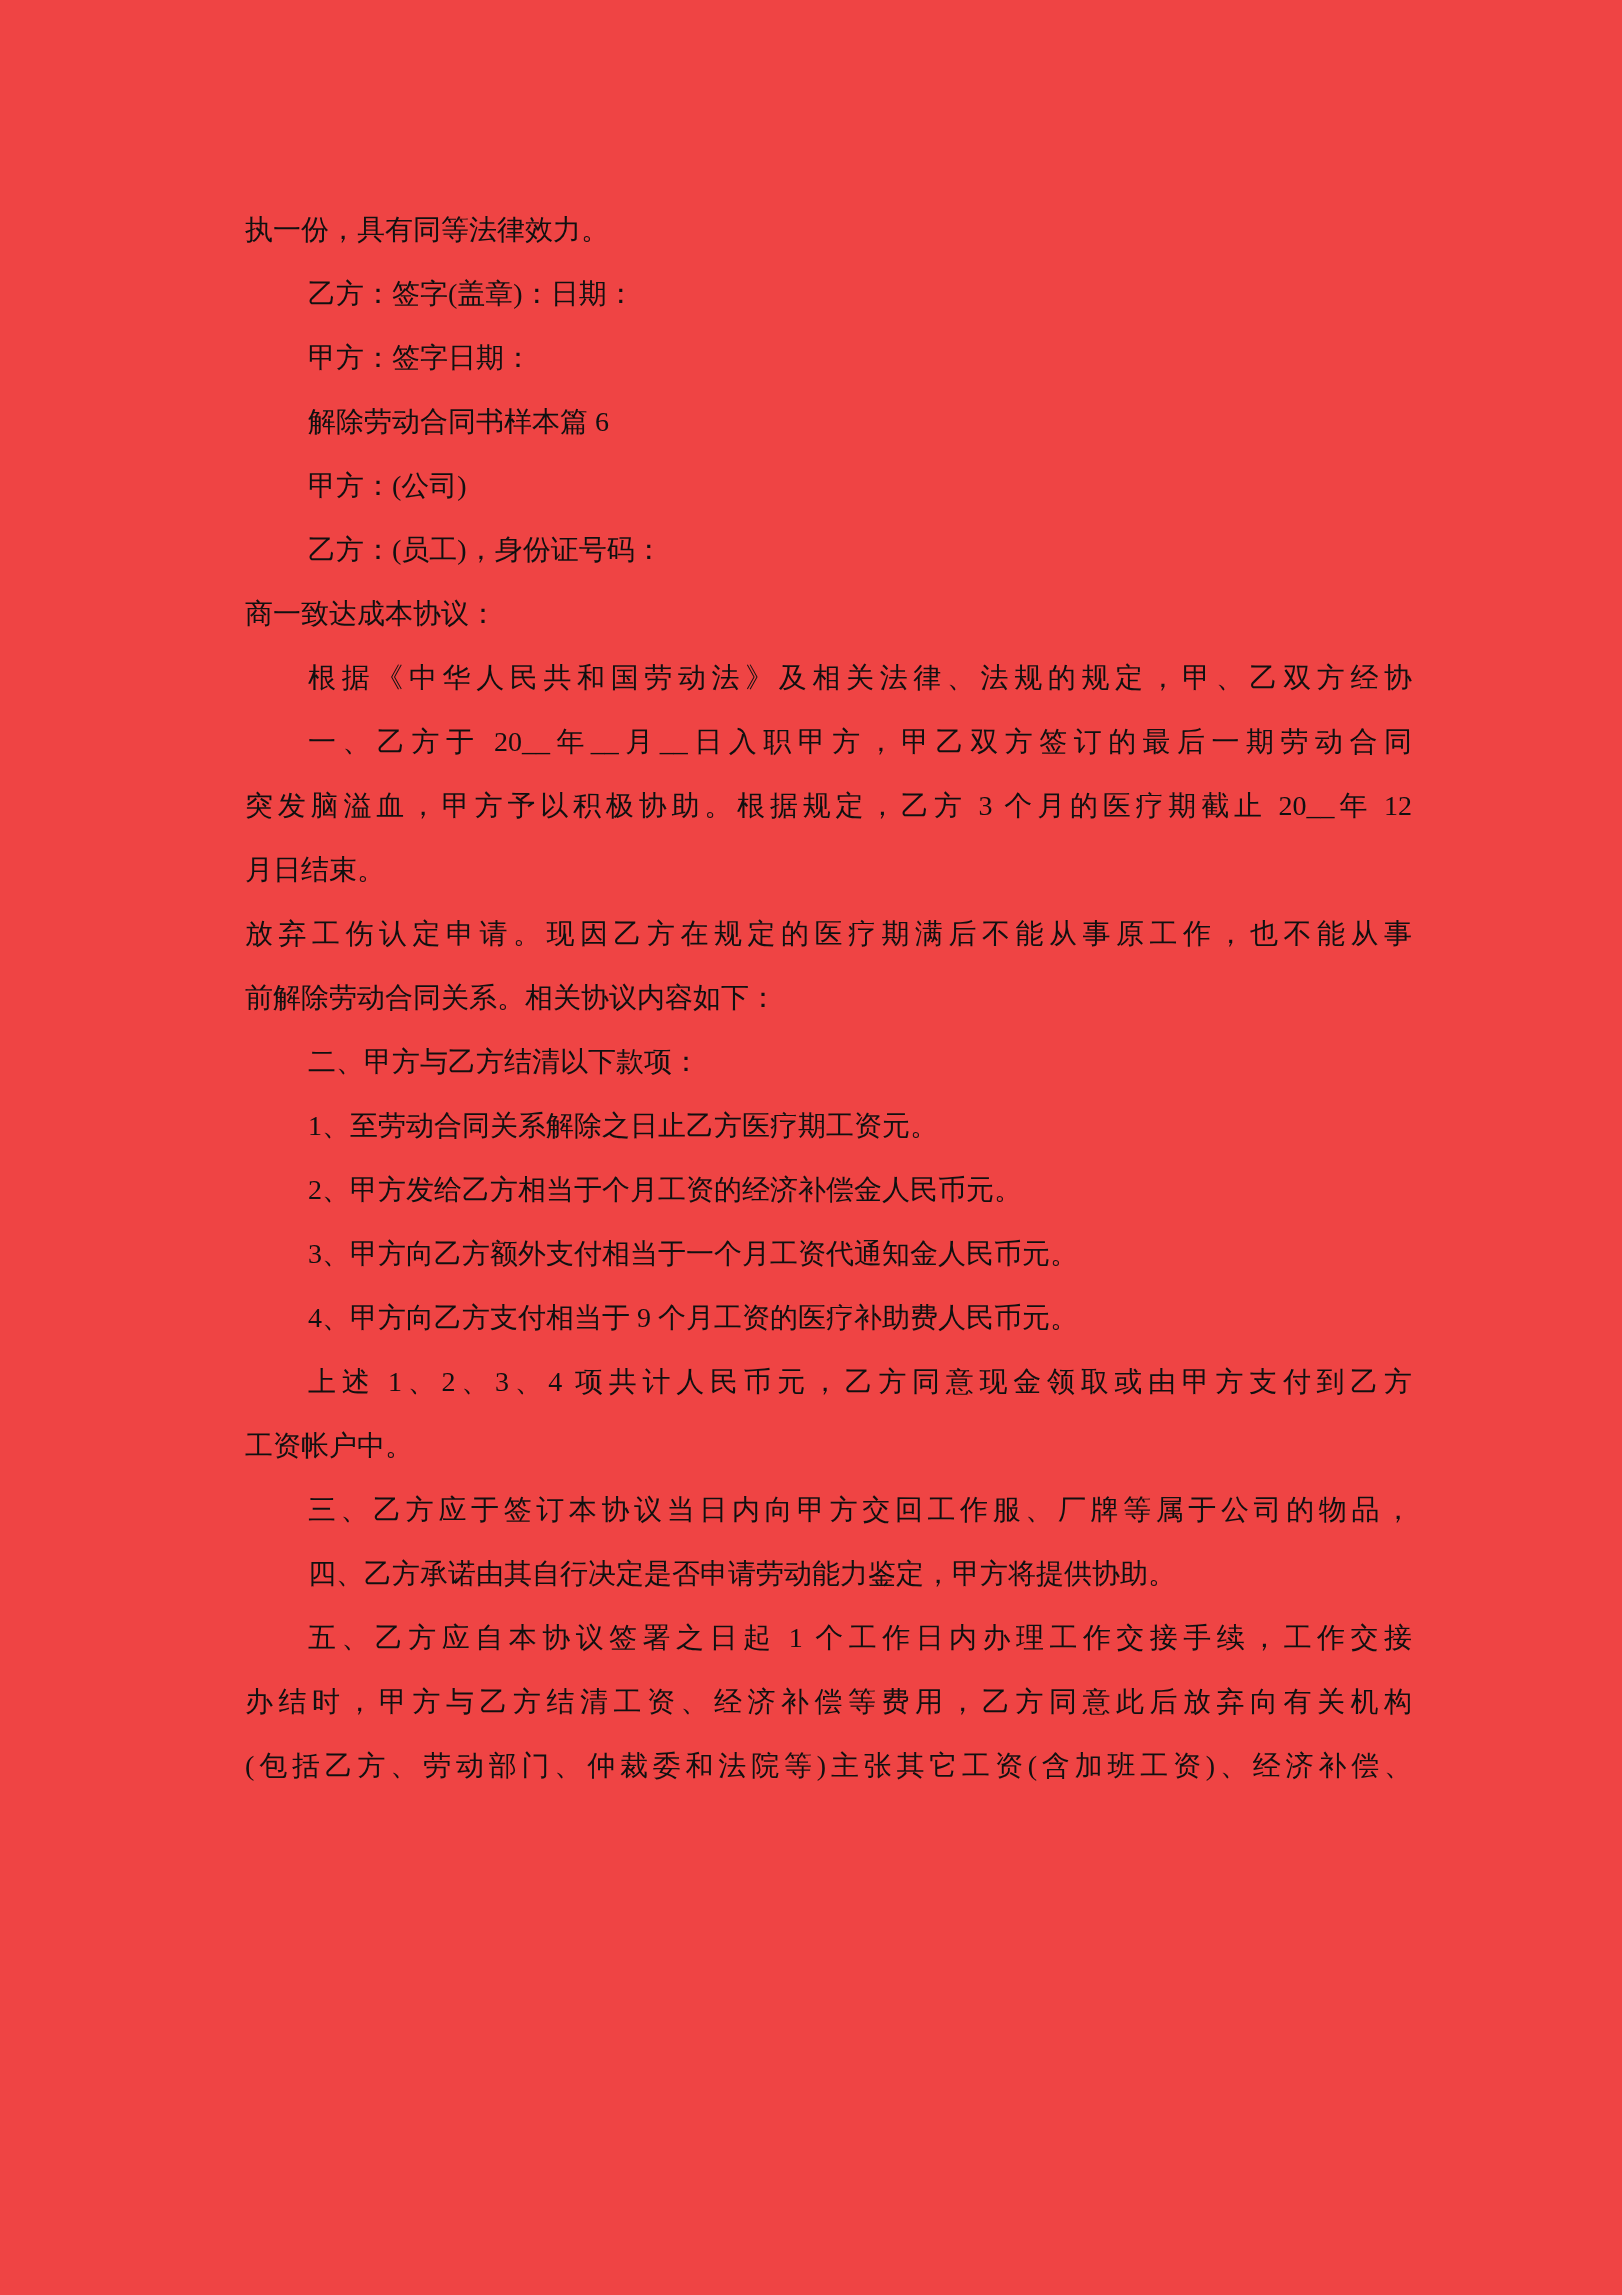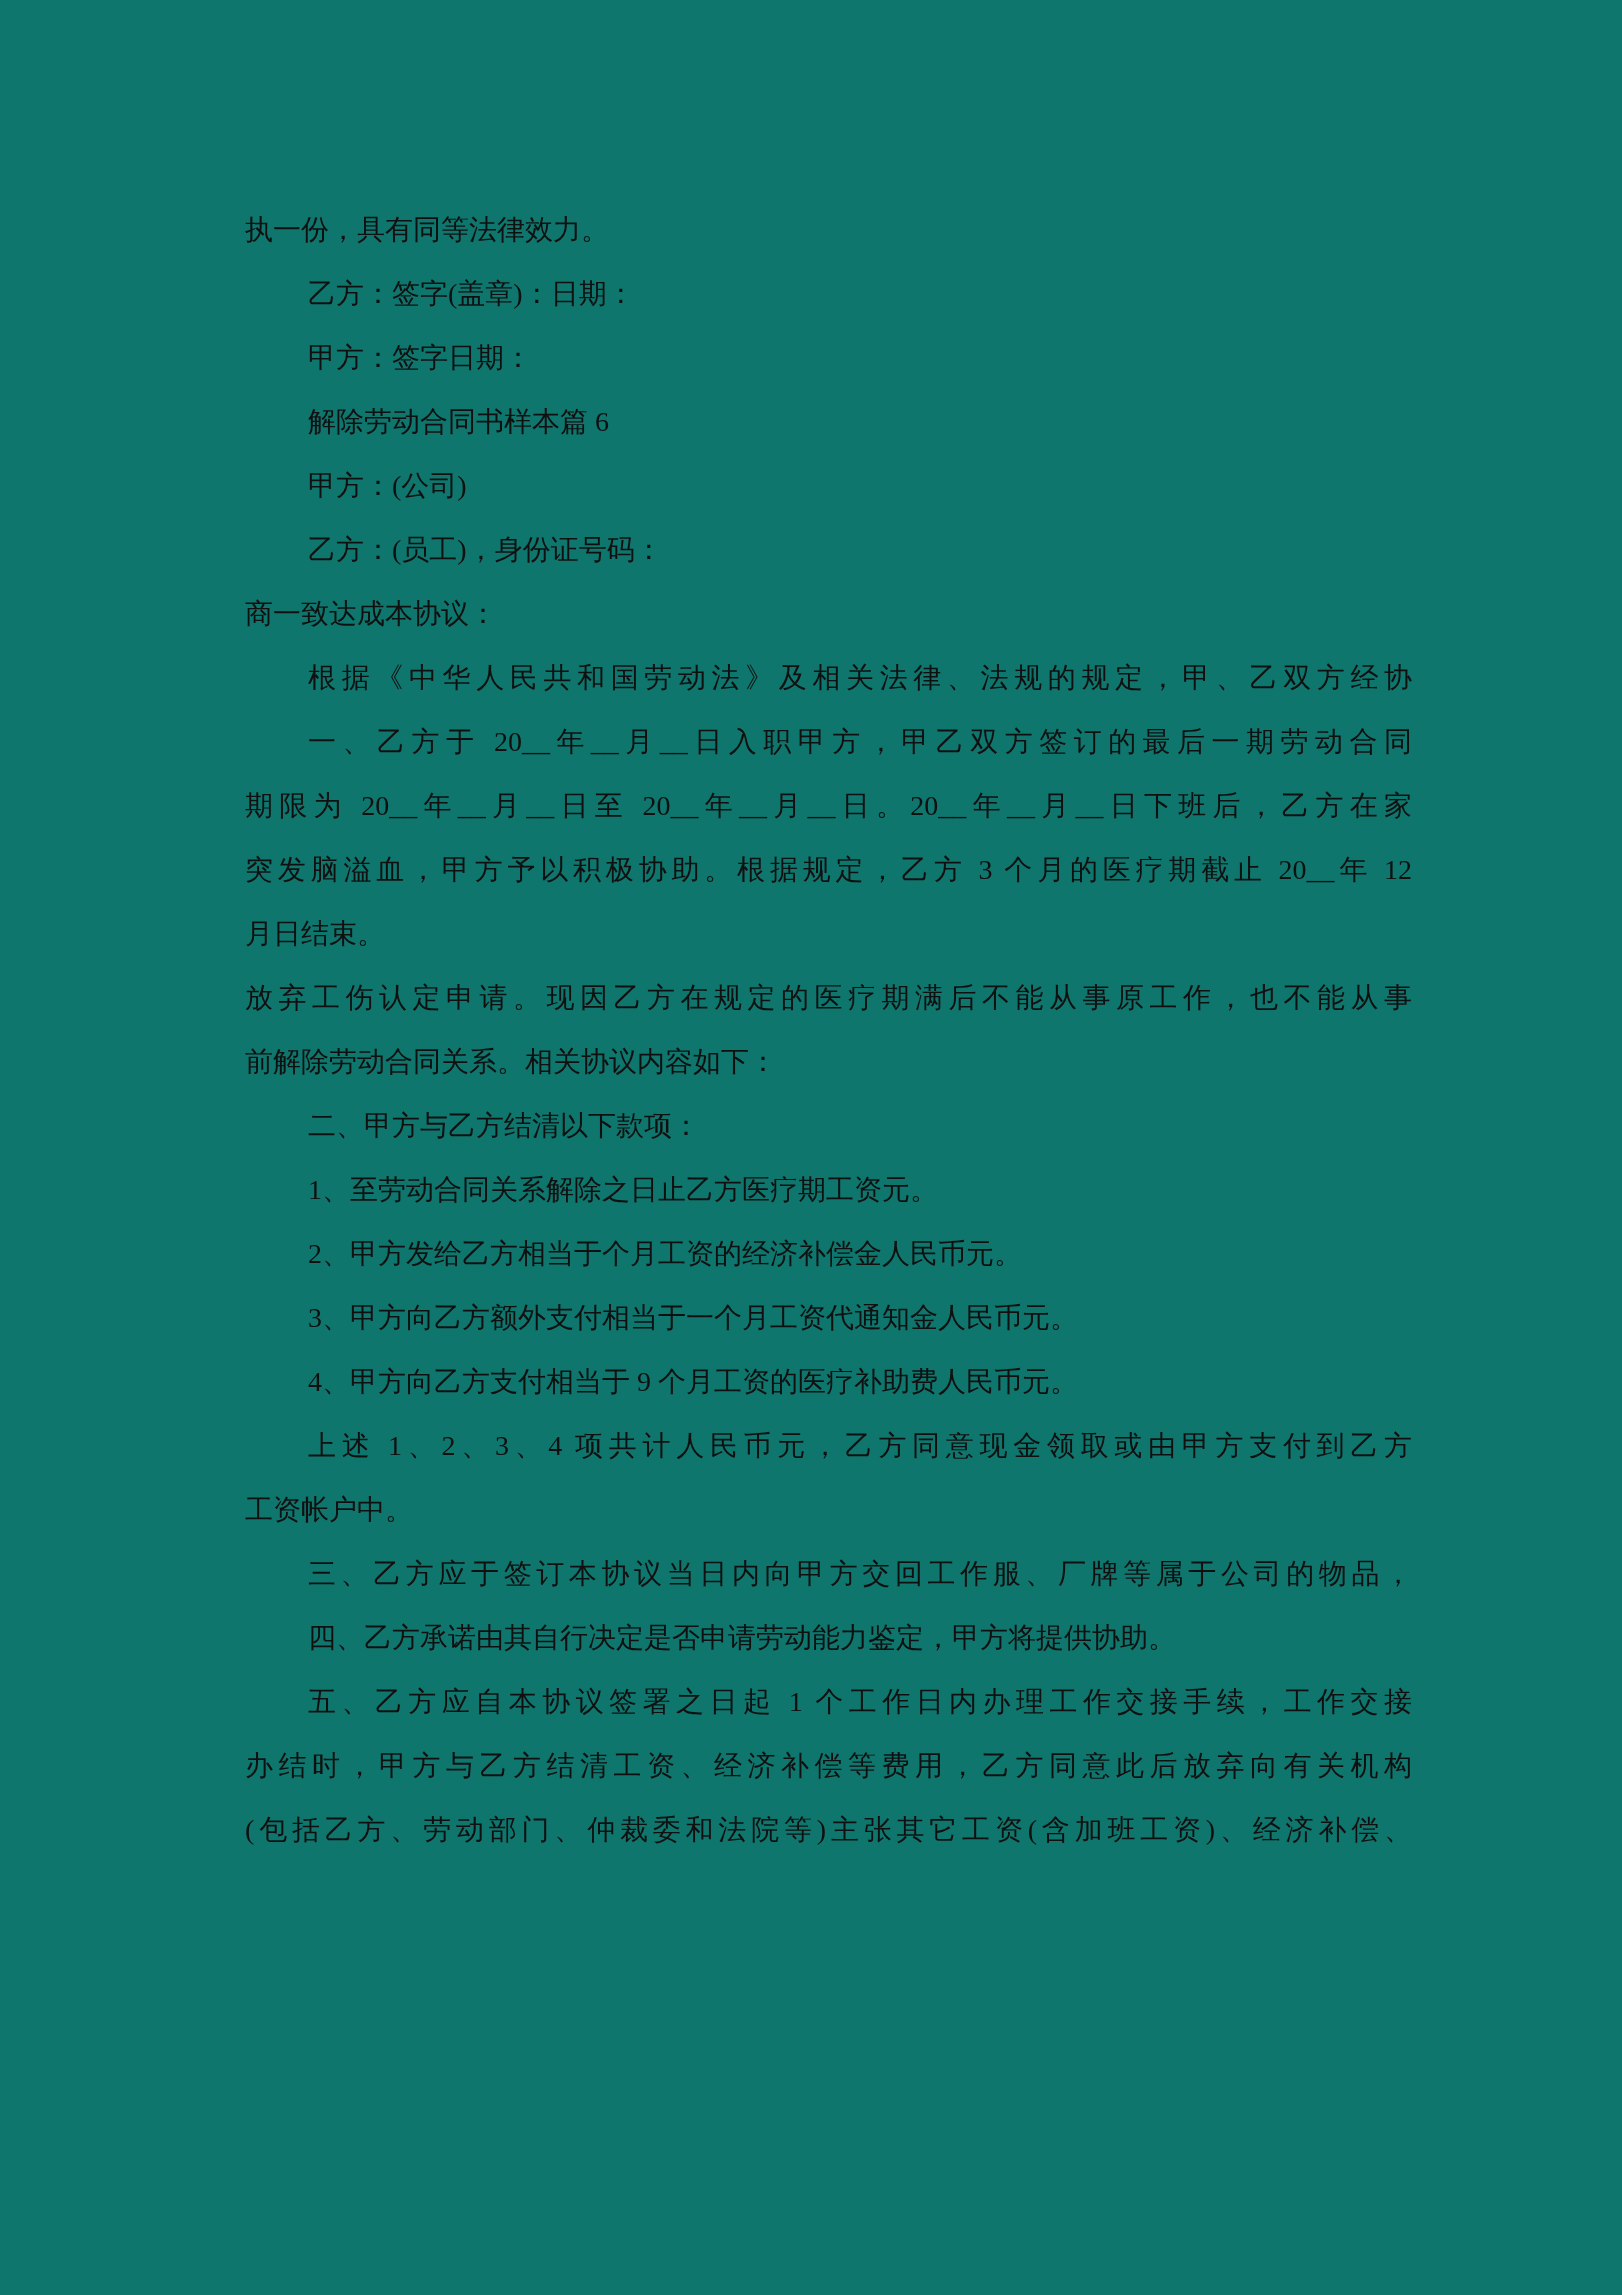--- a/index.html
+++ b/index.html
@@ -8,21 +8,21 @@
   }
   body {
     width: 1623px;
     height: 2295px;
     background: #fcfcfc;
   }
   .page {
     position: relative;
     width: 1623px;
     height: 2295px;
-    background: #0f766e;
+    background: #ef4444;
     overflow: hidden;
     color: #101010;
     font-family: "Liberation Serif", "DejaVu Serif", serif;
   }
   .textblock {
     position: absolute;
     left: 245px;
     right: 211px;
     top: 198px;
   }
@@ -52,21 +52,20 @@
   <div class="textblock">
     <div class="ln">执一份，具有同等法律效力。</div>
     <div class="ln ind">乙方：签字(盖章)：日期：</div>
     <div class="ln ind">甲方：签字日期：</div>
     <div class="ln ind">解除劳动合同书样本篇 6</div>
     <div class="ln ind">甲方：(公司)</div>
     <div class="ln ind">乙方：(员工)，身份证号码：</div>
     <div class="ln">商一致达成本协议：</div>
     <div class="ln ind just">根据《中华人民共和国劳动法》及相关法律、法规的规定，甲、乙双方经协</div>
     <div class="ln ind just">一、乙方于 20__年__月__日入职甲方，甲乙双方签订的最后一期劳动合同</div>
-    <div class="ln just">期限为 20__年__月__日至 20__年__月__日。20__年__月__日下班后，乙方在家</div>
     <div class="ln just">突发脑溢血，甲方予以积极协助。根据规定，乙方 3 个月的医疗期截止 20__年 12</div>
     <div class="ln">月日结束。</div>
     <div class="ln just">放弃工伤认定申请。现因乙方在规定的医疗期满后不能从事原工作，也不能从事</div>
     <div class="ln">前解除劳动合同关系。相关协议内容如下：</div>
     <div class="ln ind">二、甲方与乙方结清以下款项：</div>
     <div class="ln ind">1、至劳动合同关系解除之日止乙方医疗期工资元。</div>
     <div class="ln ind">2、甲方发给乙方相当于个月工资的经济补偿金人民币元。</div>
     <div class="ln ind">3、甲方向乙方额外支付相当于一个月工资代通知金人民币元。</div>
     <div class="ln ind">4、甲方向乙方支付相当于 9 个月工资的医疗补助费人民币元。</div>
     <div class="ln ind just">上述 1、2、3、4 项共计人民币元，乙方同意现金领取或由甲方支付到乙方</div>

